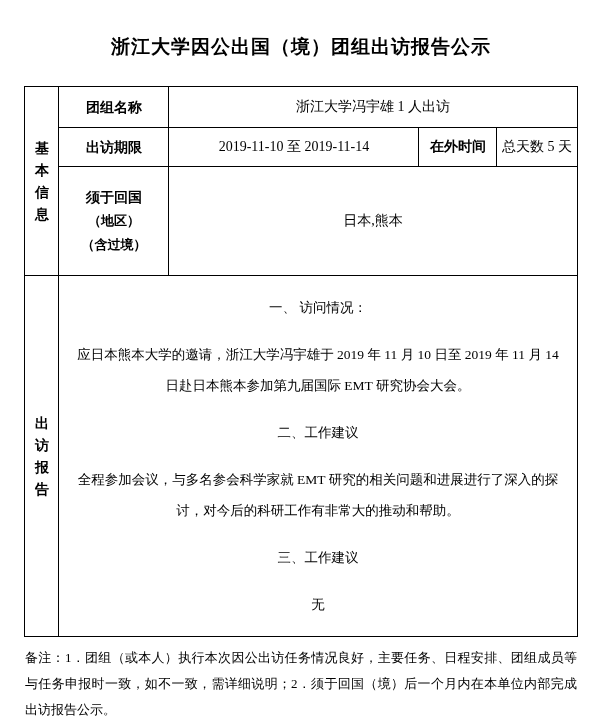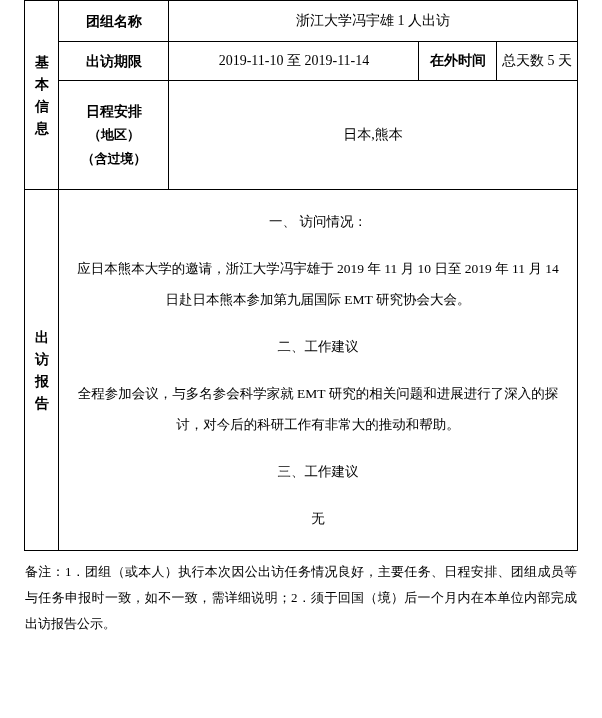--- a/index.html
+++ b/index.html
@@ -97,20 +97,21 @@
     font-size: 13px;
     line-height: 26px;
     text-align: justify;
   }
 </style>
 </head>
 <body>
 
 <div class="page">
 
+  <div class="doc-title">浙江大学因公出国（境）团组出访报告公示</div>
 
   <table class="main">
     <colgroup>
       <col style="width:34px">
       <col style="width:110px">
       <col style="width:250px">
       <col style="width:78px">
       <col style="width:80px">
     </colgroup>
     <tbody>
@@ -125,21 +126,21 @@
         <td class="cell-center h-40" colspan="3">浙江大学冯宇雄 1 人出访</td>
       </tr>
       <tr>
         <td class="rowlabel h-38">出访期限</td>
         <td class="cell-center h-38">2019-11-10 至 2019-11-14</td>
         <td class="cell-center h-38" style="font-weight:bold;font-family:'Liberation Sans','DejaVu Sans',sans-serif;">在外时间</td>
         <td class="cell-center h-38">总天数 5 天</td>
       </tr>
       <tr>
         <td class="rowlabel">
-          <div>日程安排</div>
+          <div>须于回国</div>
           <div class="sub">（地区）</div>
           <div class="sub">（含过境）</div>
         </td>
         <td class="country-cell" colspan="3">日本,熊本</td>
       </tr>
       <tr>
         <td class="vlabel">
           <span>出</span>
           <span>访</span>
           <span>报</span>

